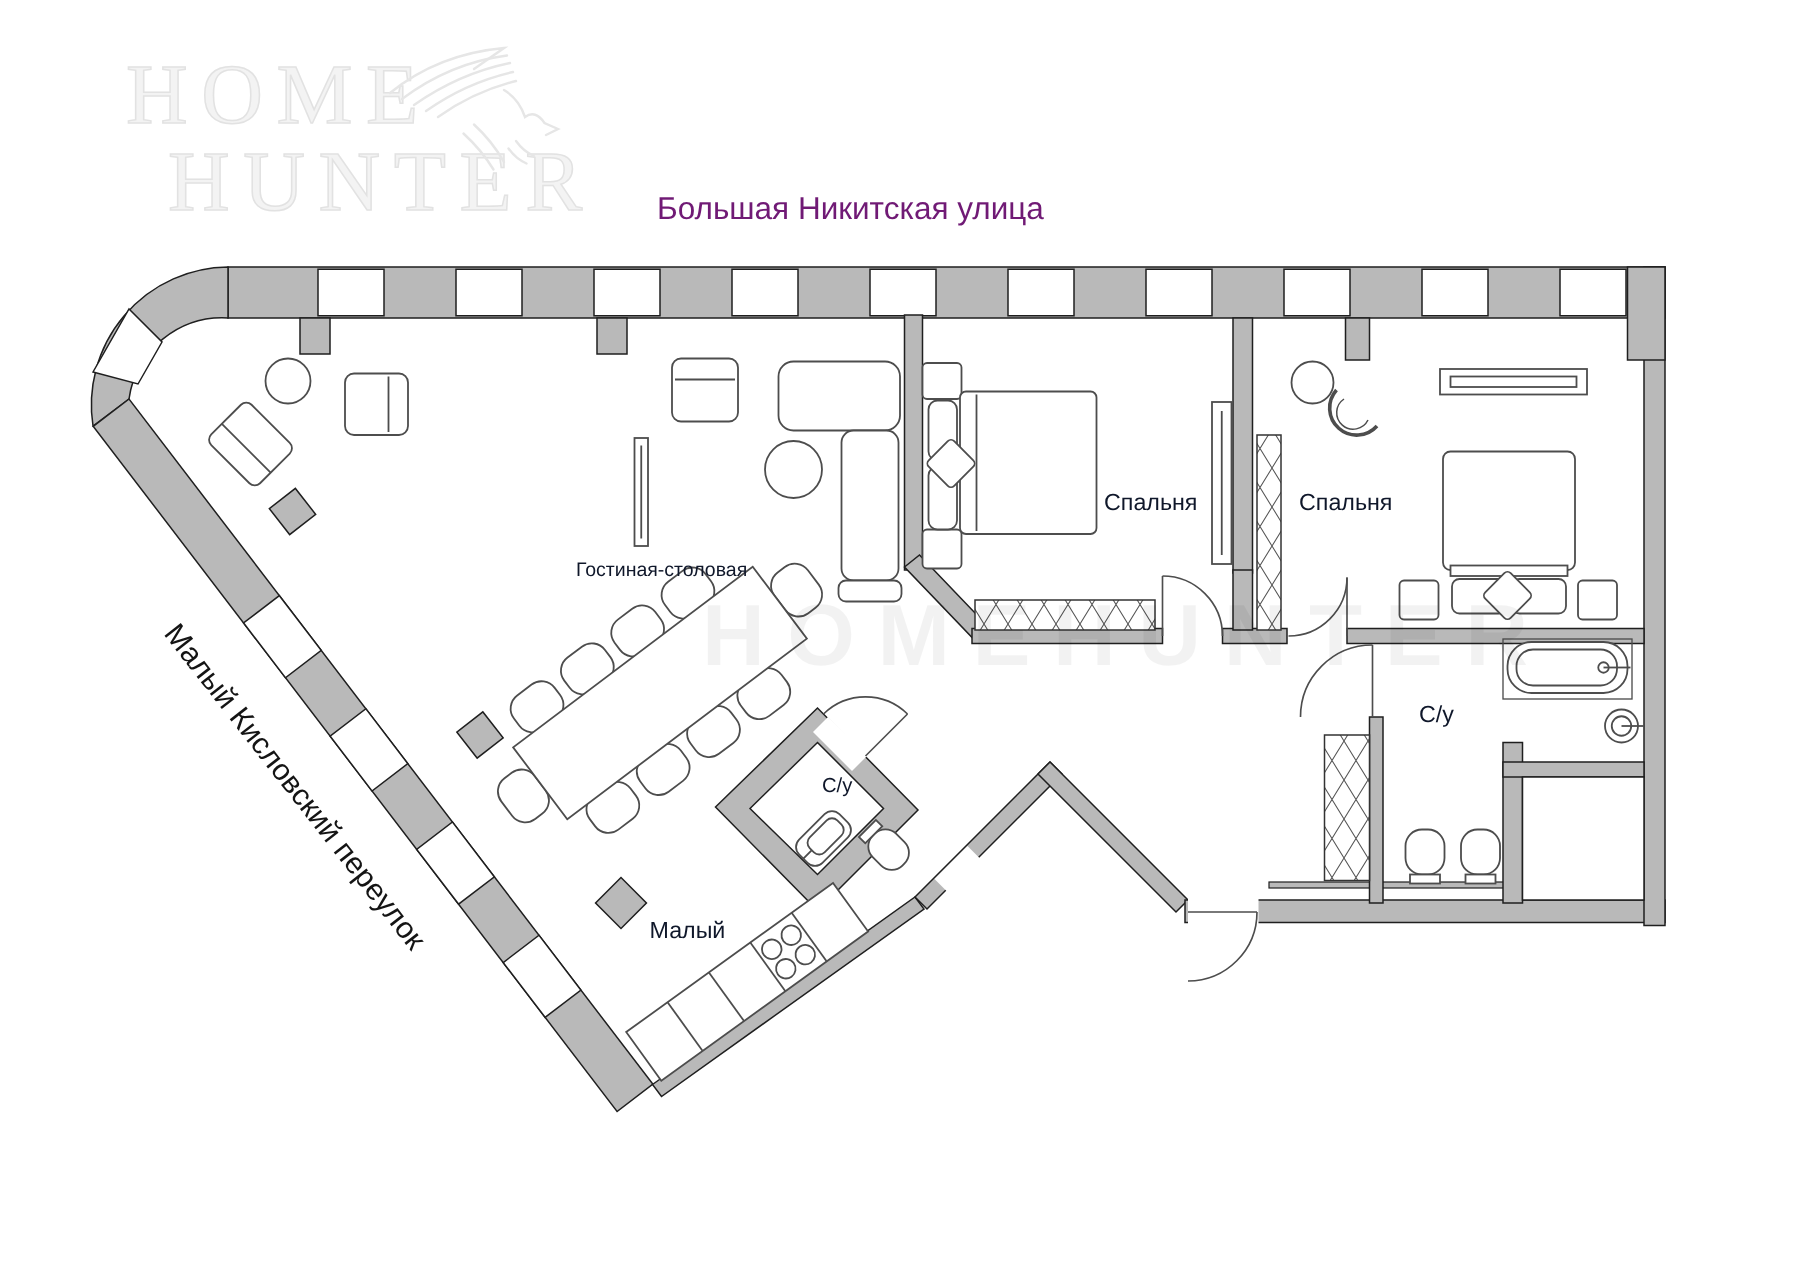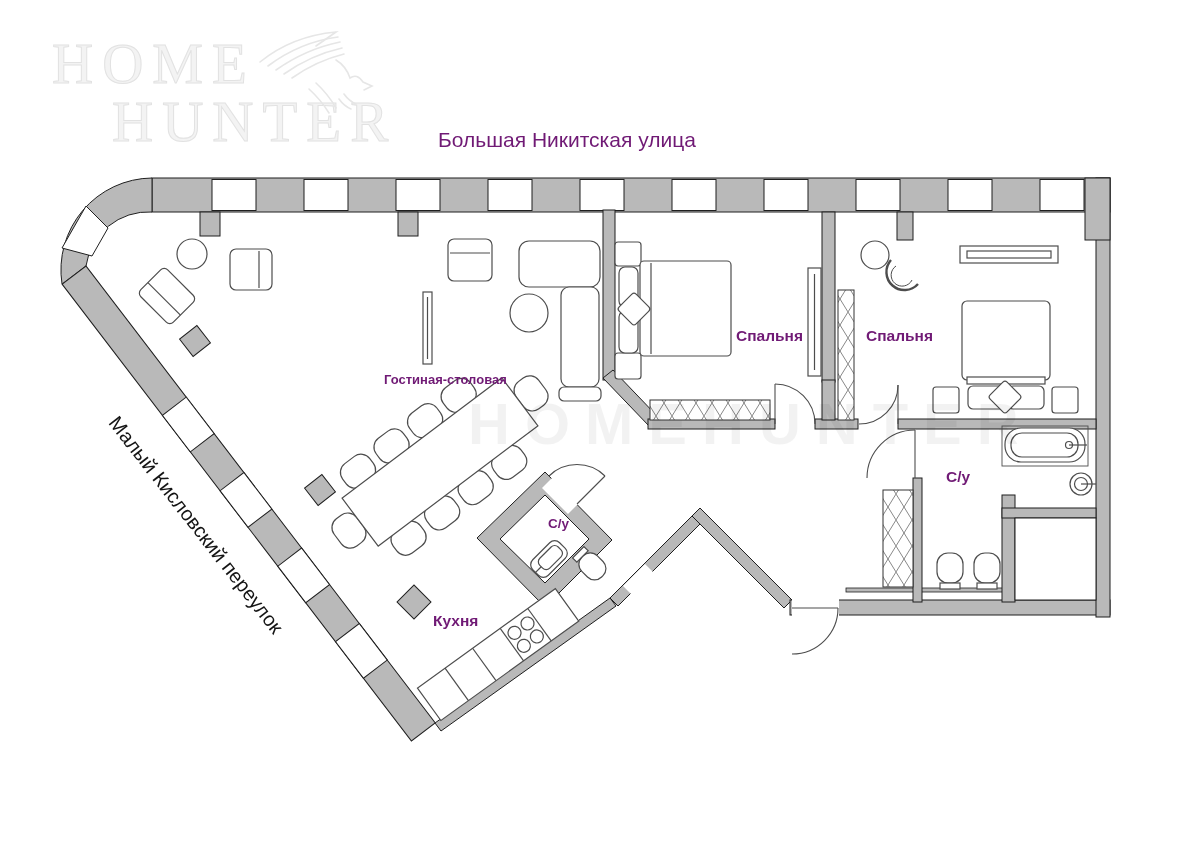--- a/index.html
+++ b/index.html
@@ -5,33 +5,33 @@
   html,body{margin:0;padding:0;}
   body{
     width:1200px;height:848px;position:relative;overflow:hidden;
     background:#ffffff;font-family:"Liberation Sans", sans-serif;
   }
   .abs{position:absolute;}
   
   .logo{left:52px;top:34px;width:340px;height:140px;color:#efefef;}
   .logo .l1,.logo .l2{
     font-family:"Liberation Serif", serif;font-weight:400;
-    font-size:57px;letter-spacing:9px;line-height:60px;color:#f3f3f3;
+    font-size:57px;letter-spacing:9px;line-height:60px;color:#f3f3f3;margin-left:32px;
     -webkit-text-stroke:1px #e2e2e2;
   }
   .logo .l2{margin-left:60px;margin-top:-2px;}
   .logo .eagle{position:absolute;left:200px;top:-6px;}
   
   .street-top{left:438px;top:128px;width:330px;font-size:21px;color:#701a75;}
   .street-left{
     left:122px;top:412px;font-size:20px;color:#141414;white-space:nowrap;
     transform:rotate(52deg);transform-origin:0 0;
   }
   
-  .room{color:#701a75;font-size:15.5px;white-space:nowrap;font-weight:bold;}
+  .room{color:#0f172a;font-size:15.5px;white-space:nowrap;}
   .lbl-living{left:384px;top:372px;font-size:13px;}
   .lbl-b1{left:736px;top:327px;}
   .lbl-b2{left:866px;top:327px;}
   .lbl-kitchen{left:433px;top:612px;}
   .lbl-wc-small{left:548px;top:516px;font-size:13.5px;}
   .lbl-wc-main{left:946px;top:468px;}
   
   .watermark{
     left:468px;top:390px;width:560px;font-size:58px;font-weight:700;
     letter-spacing:15px;color:rgba(0,0,0,0.05);white-space:nowrap;
@@ -302,15 +302,15 @@
     </g>
   </svg>
 </div>
 
 <div class="abs street-top">Большая Никитская улица</div>
 <div class="abs street-left">Малый Кисловский переулок</div>
 
 <div class="abs room lbl-living">Гостиная-столовая</div>
 <div class="abs room lbl-b1">Спальня</div>
 <div class="abs room lbl-b2">Спальня</div>
-<div class="abs room lbl-kitchen">Кухня</div>
+<div class="abs room lbl-kitchen">Малый</div>
 <div class="abs room lbl-wc-small">С/у</div>
 <div class="abs room lbl-wc-main">С/у</div>
 
 </body></html>

